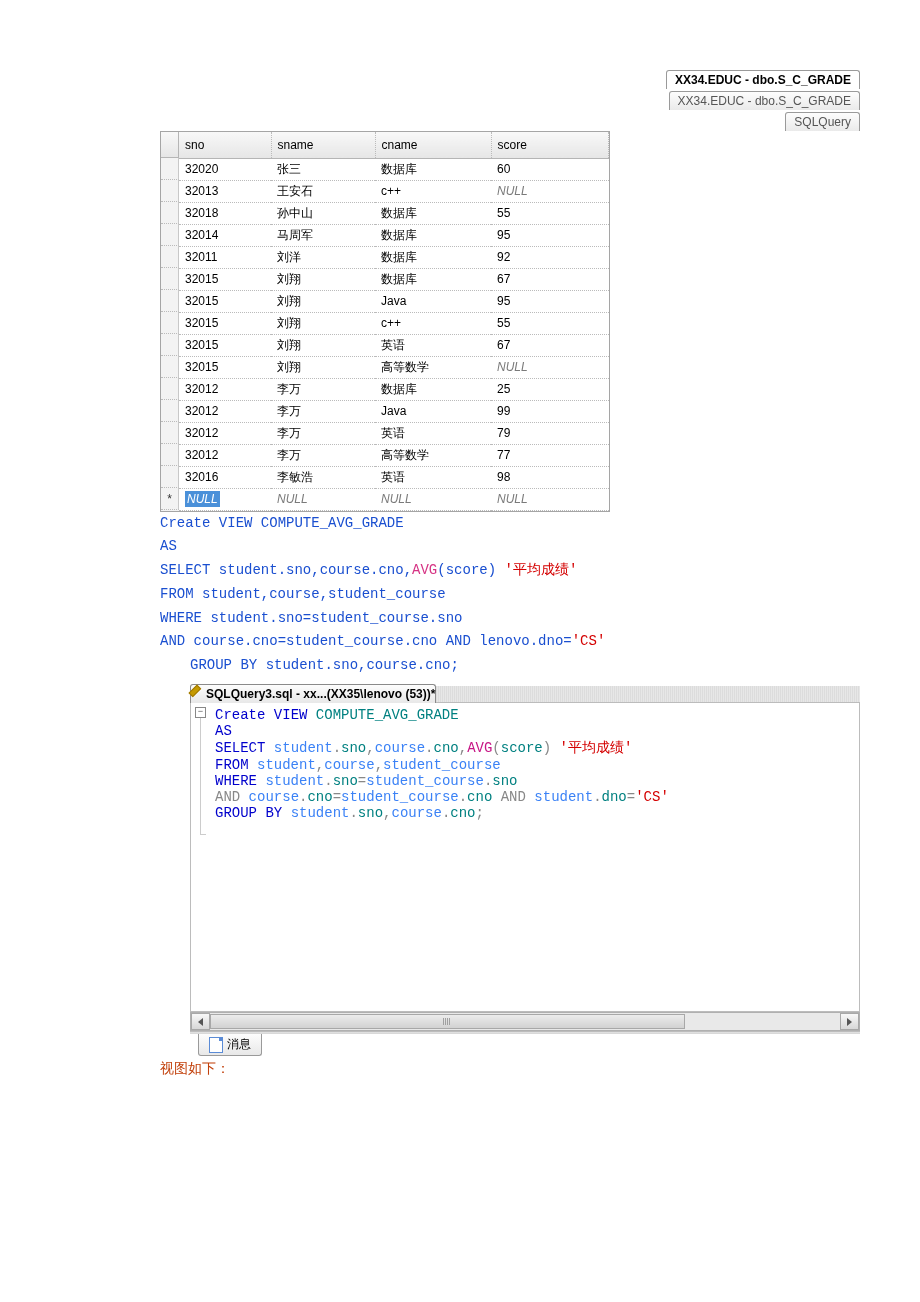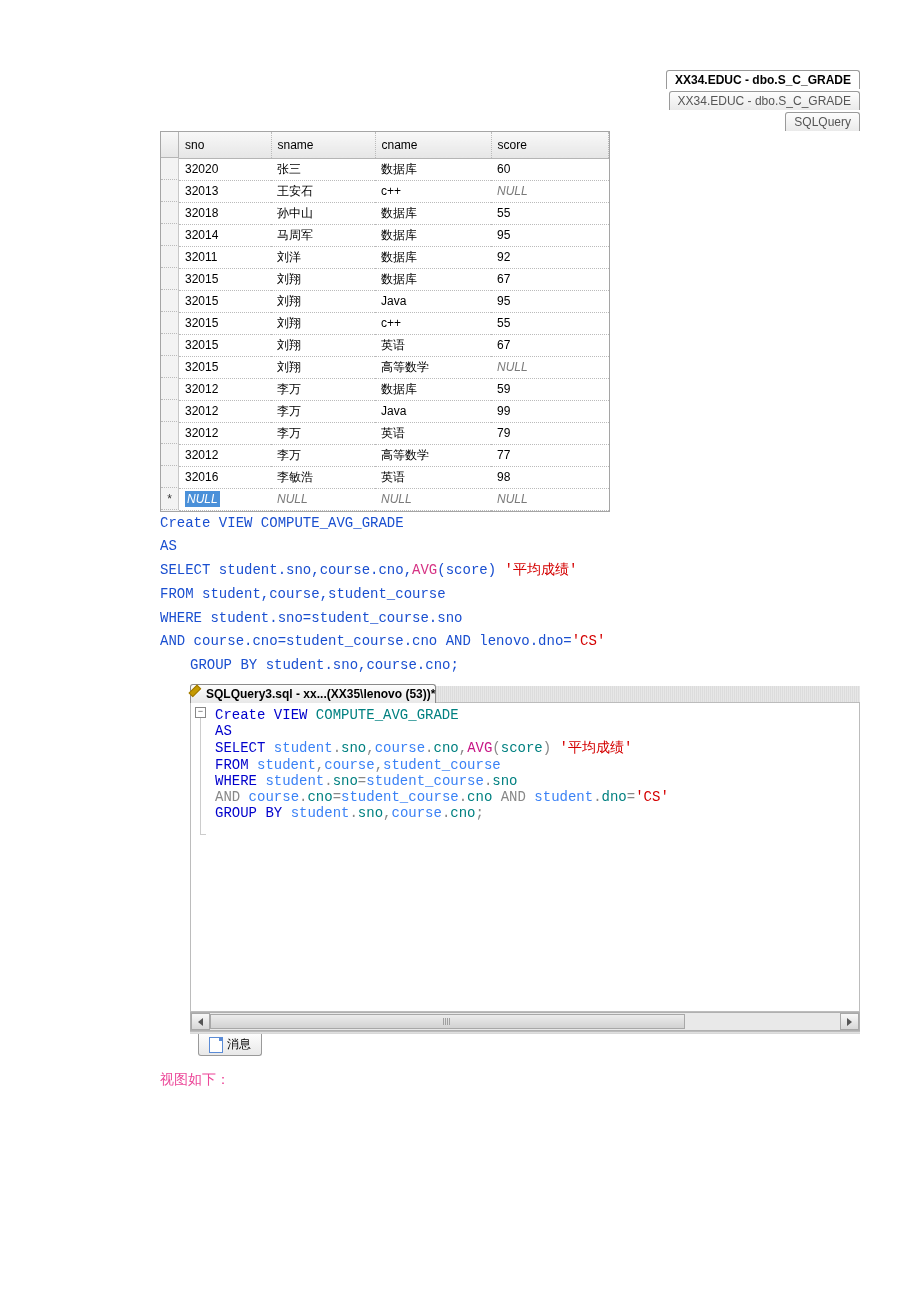--- a/index.html
+++ b/index.html
@@ -192,21 +192,21 @@
     display:flex; align-items:center; gap:4px;
     margin-left:8px;
   }
   .msg-rest { flex:1; height:2px; background:linear-gradient(#e3e3e3,#d5d5d5); align-self:flex-start;}
   .doc-ico {
     width:12px;height:14px;border:1px solid #5a8bd6;background:#fff;position:relative;
   }
   .doc-ico::after{content:"";position:absolute;right:-1px;top:-1px;width:4px;height:4px;background:#5a8bd6;}
   .msg-body { border:1px solid #bcbcbc; border-top:none; padding:4px 8px 14px 8px; font-size:13px; }
   .caret-line { display:inline-block; width:1px; height:14px; background:#000; vertical-align:-2px;}
-  .footer-note { color:#ec4899; font-size:14px; margin-top:15px;}
+  .footer-note { color:#c2410c; font-size:14px; margin-top:4px;}
 </style>
 </head>
 <body>
 
 <div class="page">
 
   <div class="tabbar">
     <div class="tab active">XX34.EDUC - dbo.S_C_GRADE</div>
     <div class="tab inactive">XX34.EDUC - dbo.S_C_GRADE</div>
     <div class="tab inactive">SQLQuery</div>
@@ -300,21 +300,21 @@
           <tr>
             <td>32015</td>
             <td>刘翔</td>
             <td>高等数学</td>
             <td class="null">NULL</td>
           </tr>
           <tr>
             <td>32012</td>
             <td>李万</td>
             <td>数据库</td>
-            <td>59</td>
+            <td>25</td>
           </tr>
           <tr>
             <td>32012</td>
             <td>李万</td>
             <td>Java</td>
             <td>99</td>
           </tr>
           <tr>
             <td>32012</td>
             <td>李万</td>

